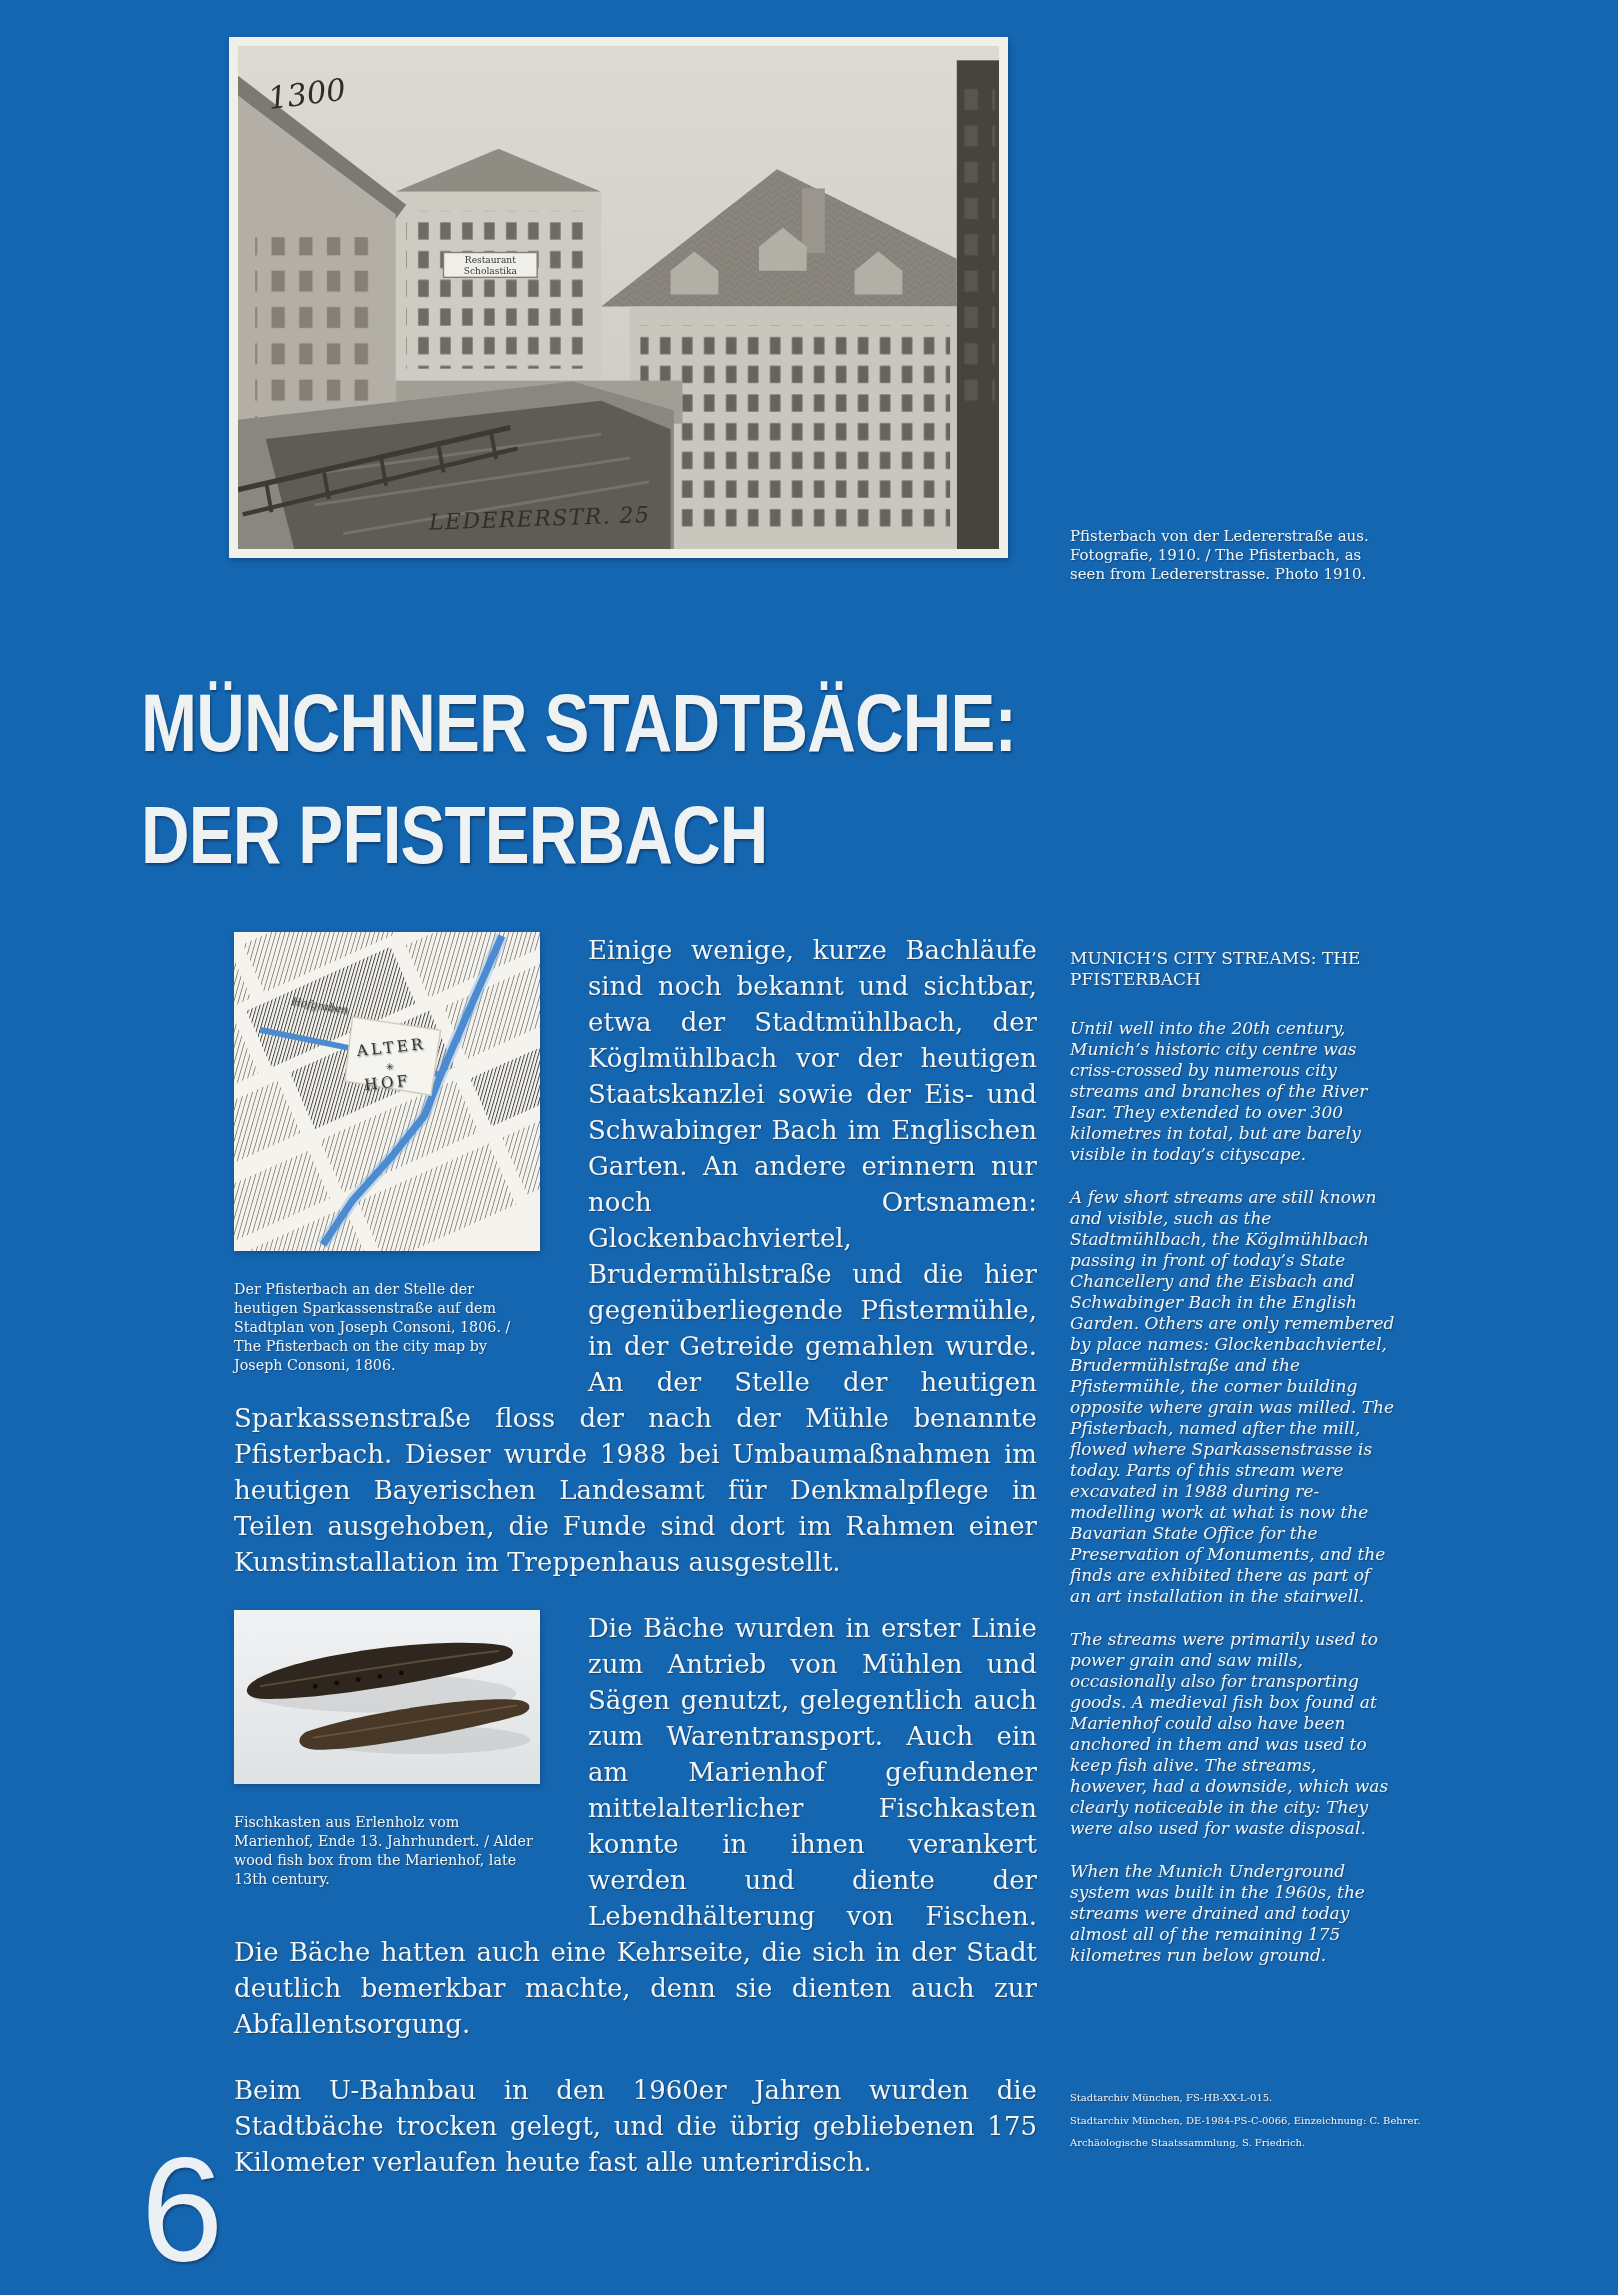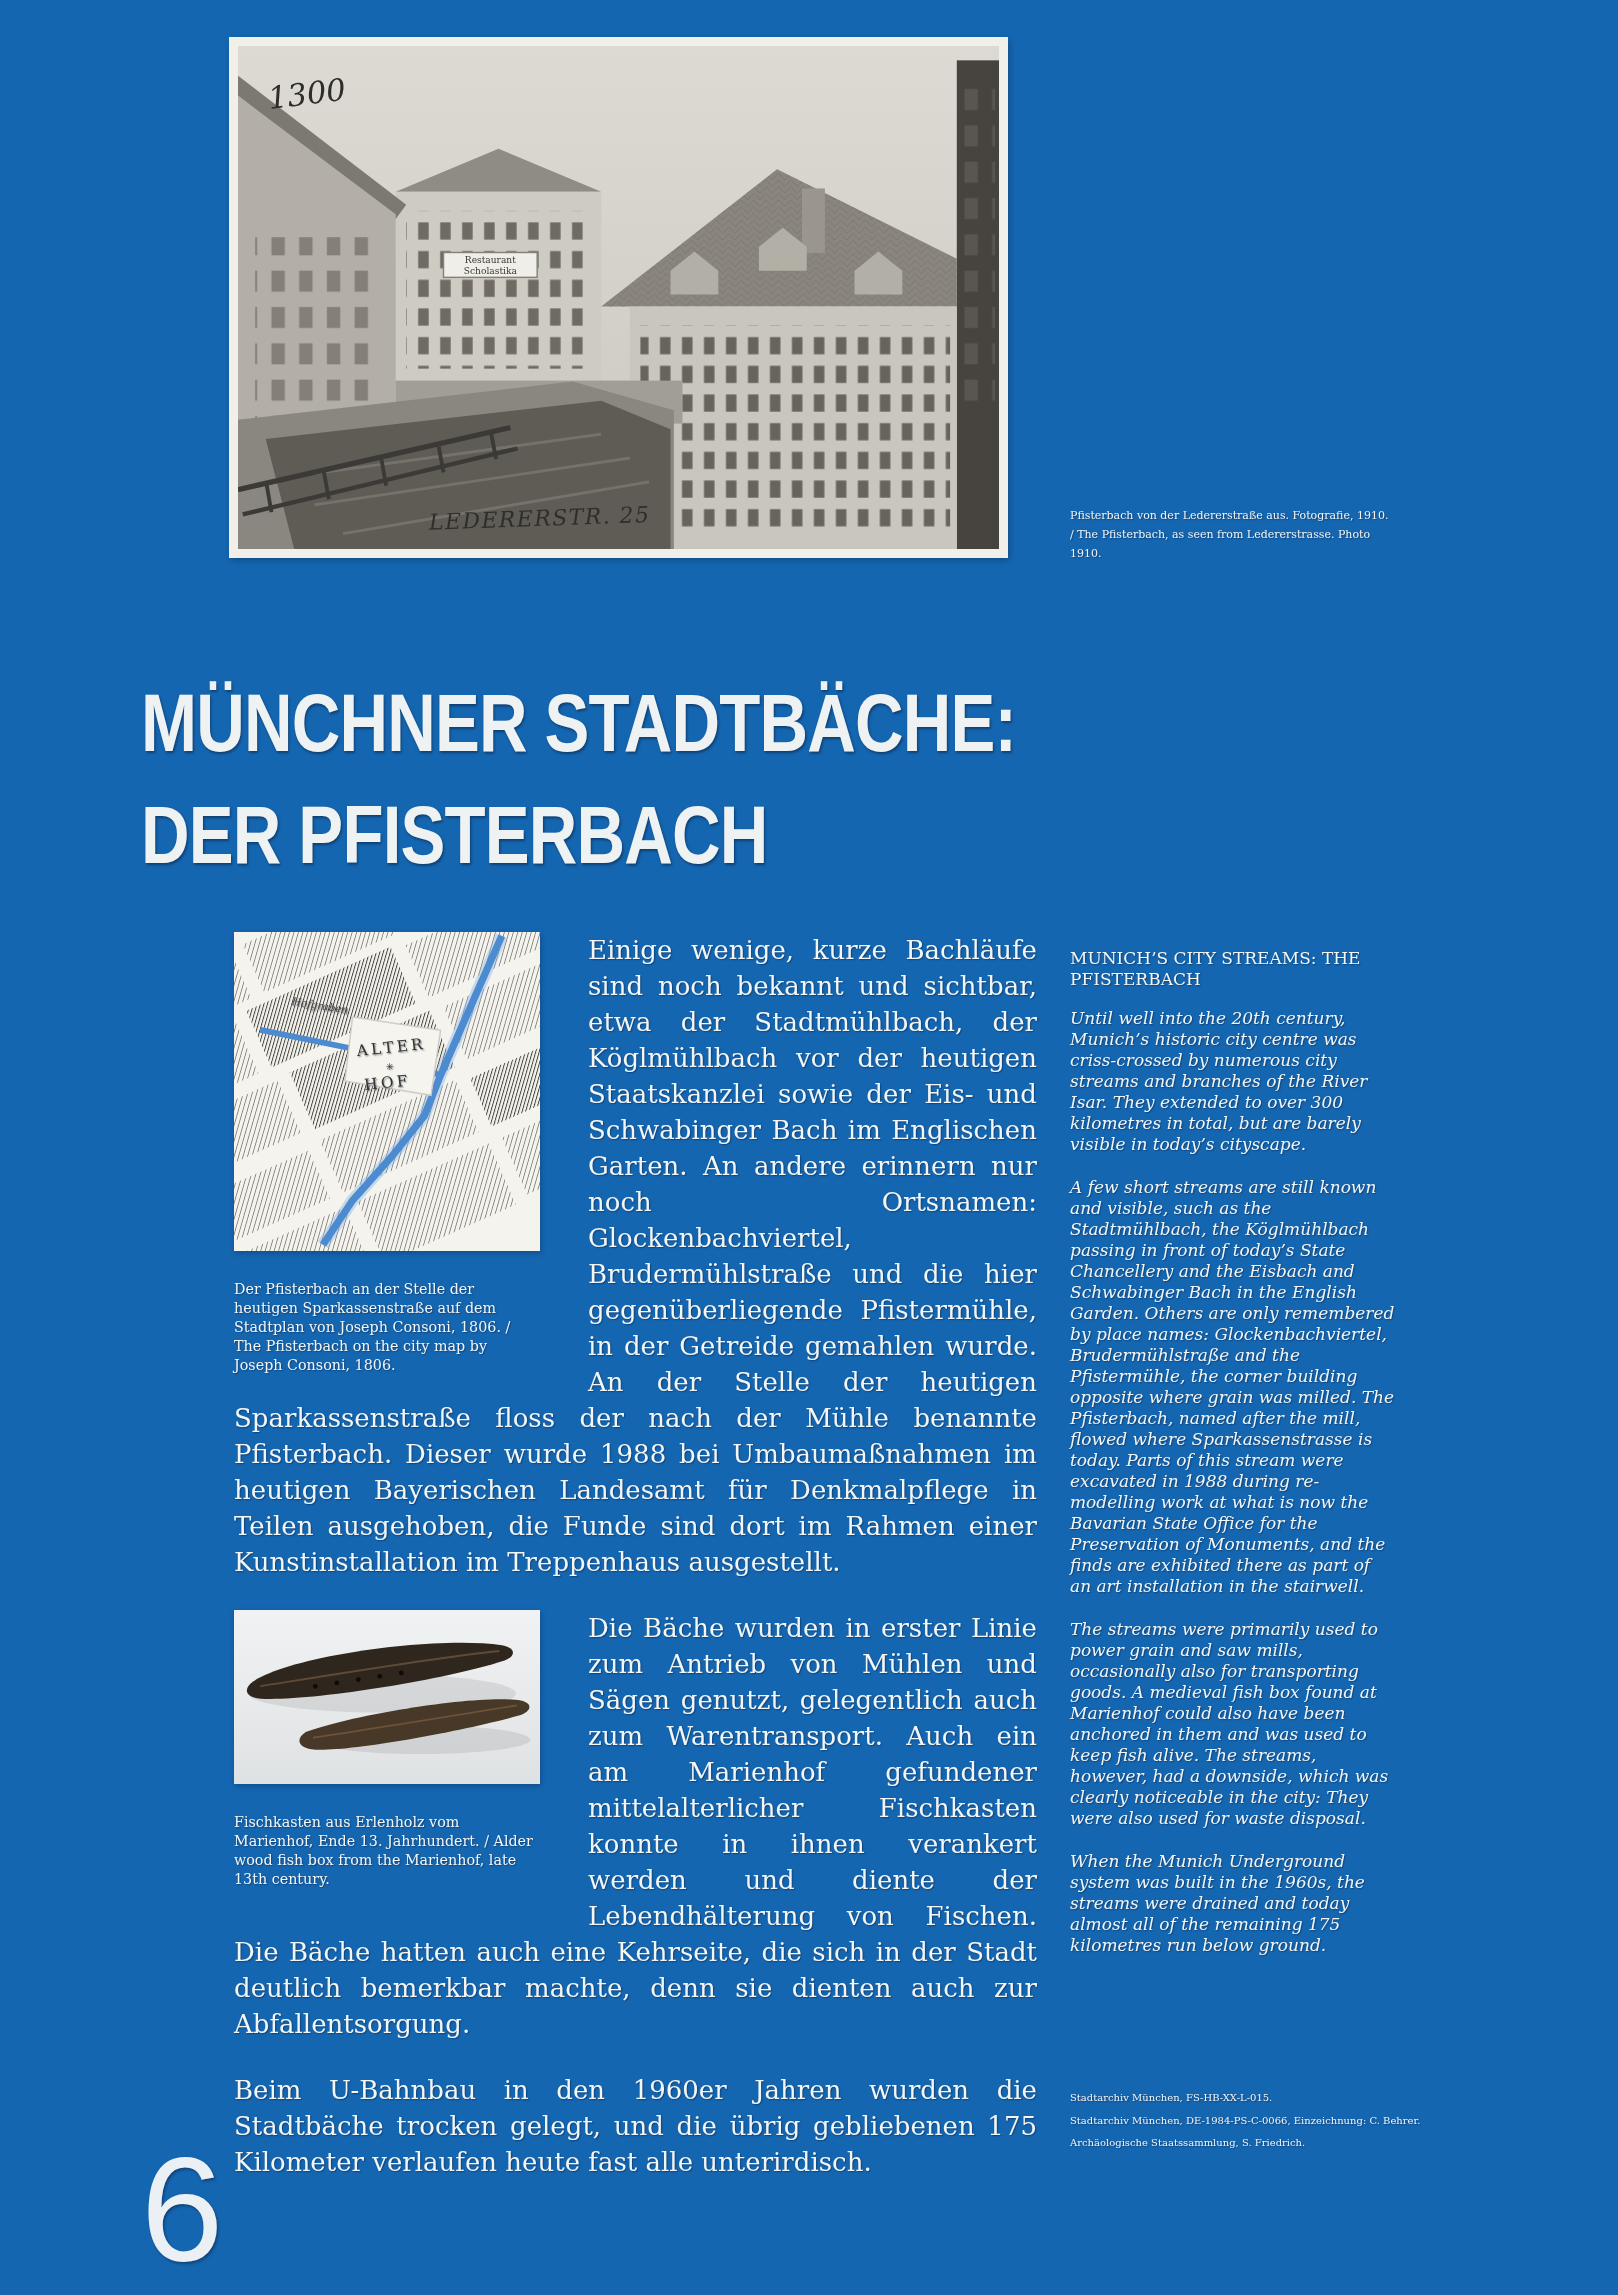--- a/index.html
+++ b/index.html
@@ -15,22 +15,22 @@
 
   
   .photo-fig{
     position:absolute;left:229px;top:37px;width:779px;height:521px;
     background:#f0efe9;padding:8.6px;box-sizing:border-box;
     box-shadow:1.9px 2.9px 6.7px rgba(0,20,45,.35);
   }
   .photo-fig svg{display:block;width:100%;height:100%;}
 
   .photo-caption{
-    position:absolute;left:1070px;top:506px;width:325px;
-    font-size:11px;line-height:19px;
+    position:absolute;left:1070px;top:527px;width:325px;
+    font-size:15px;line-height:19px;
   }
 
   
   .title{
     position:absolute;left:141px;top:667px;width:1242px;
     font-family:"Liberation Sans", sans-serif;
     font-weight:bold;font-size:82px;line-height:112px;
     letter-spacing:-1px;color:#eef2f3;
     transform:scaleX(.82);transform-origin:left top;
     text-shadow:1.4px 2.4px 2.9px rgba(8,25,50,.5);
@@ -51,21 +51,21 @@
   }
   .map-img{height:319px;}
   .fish-img{height:174px;}
   .float-fig svg{display:block;width:100%;height:100%;}
 
   
   .english{
     position:absolute;left:1070px;top:948px;width:325px;
     font-size:17px;line-height:21px;text-align:left;
   }
-  .english .heading{margin:0 0 18px 0;}
+  .english .heading{margin:0 0 28px 0;}
   .english p{margin:0 0 22px 0;font-style:italic;}
 
   
   .credits{
     position:absolute;left:1070px;top:2087px;width:478px;
     font-size:10px;line-height:22.5px;
   }
 
   
   .page-number{

